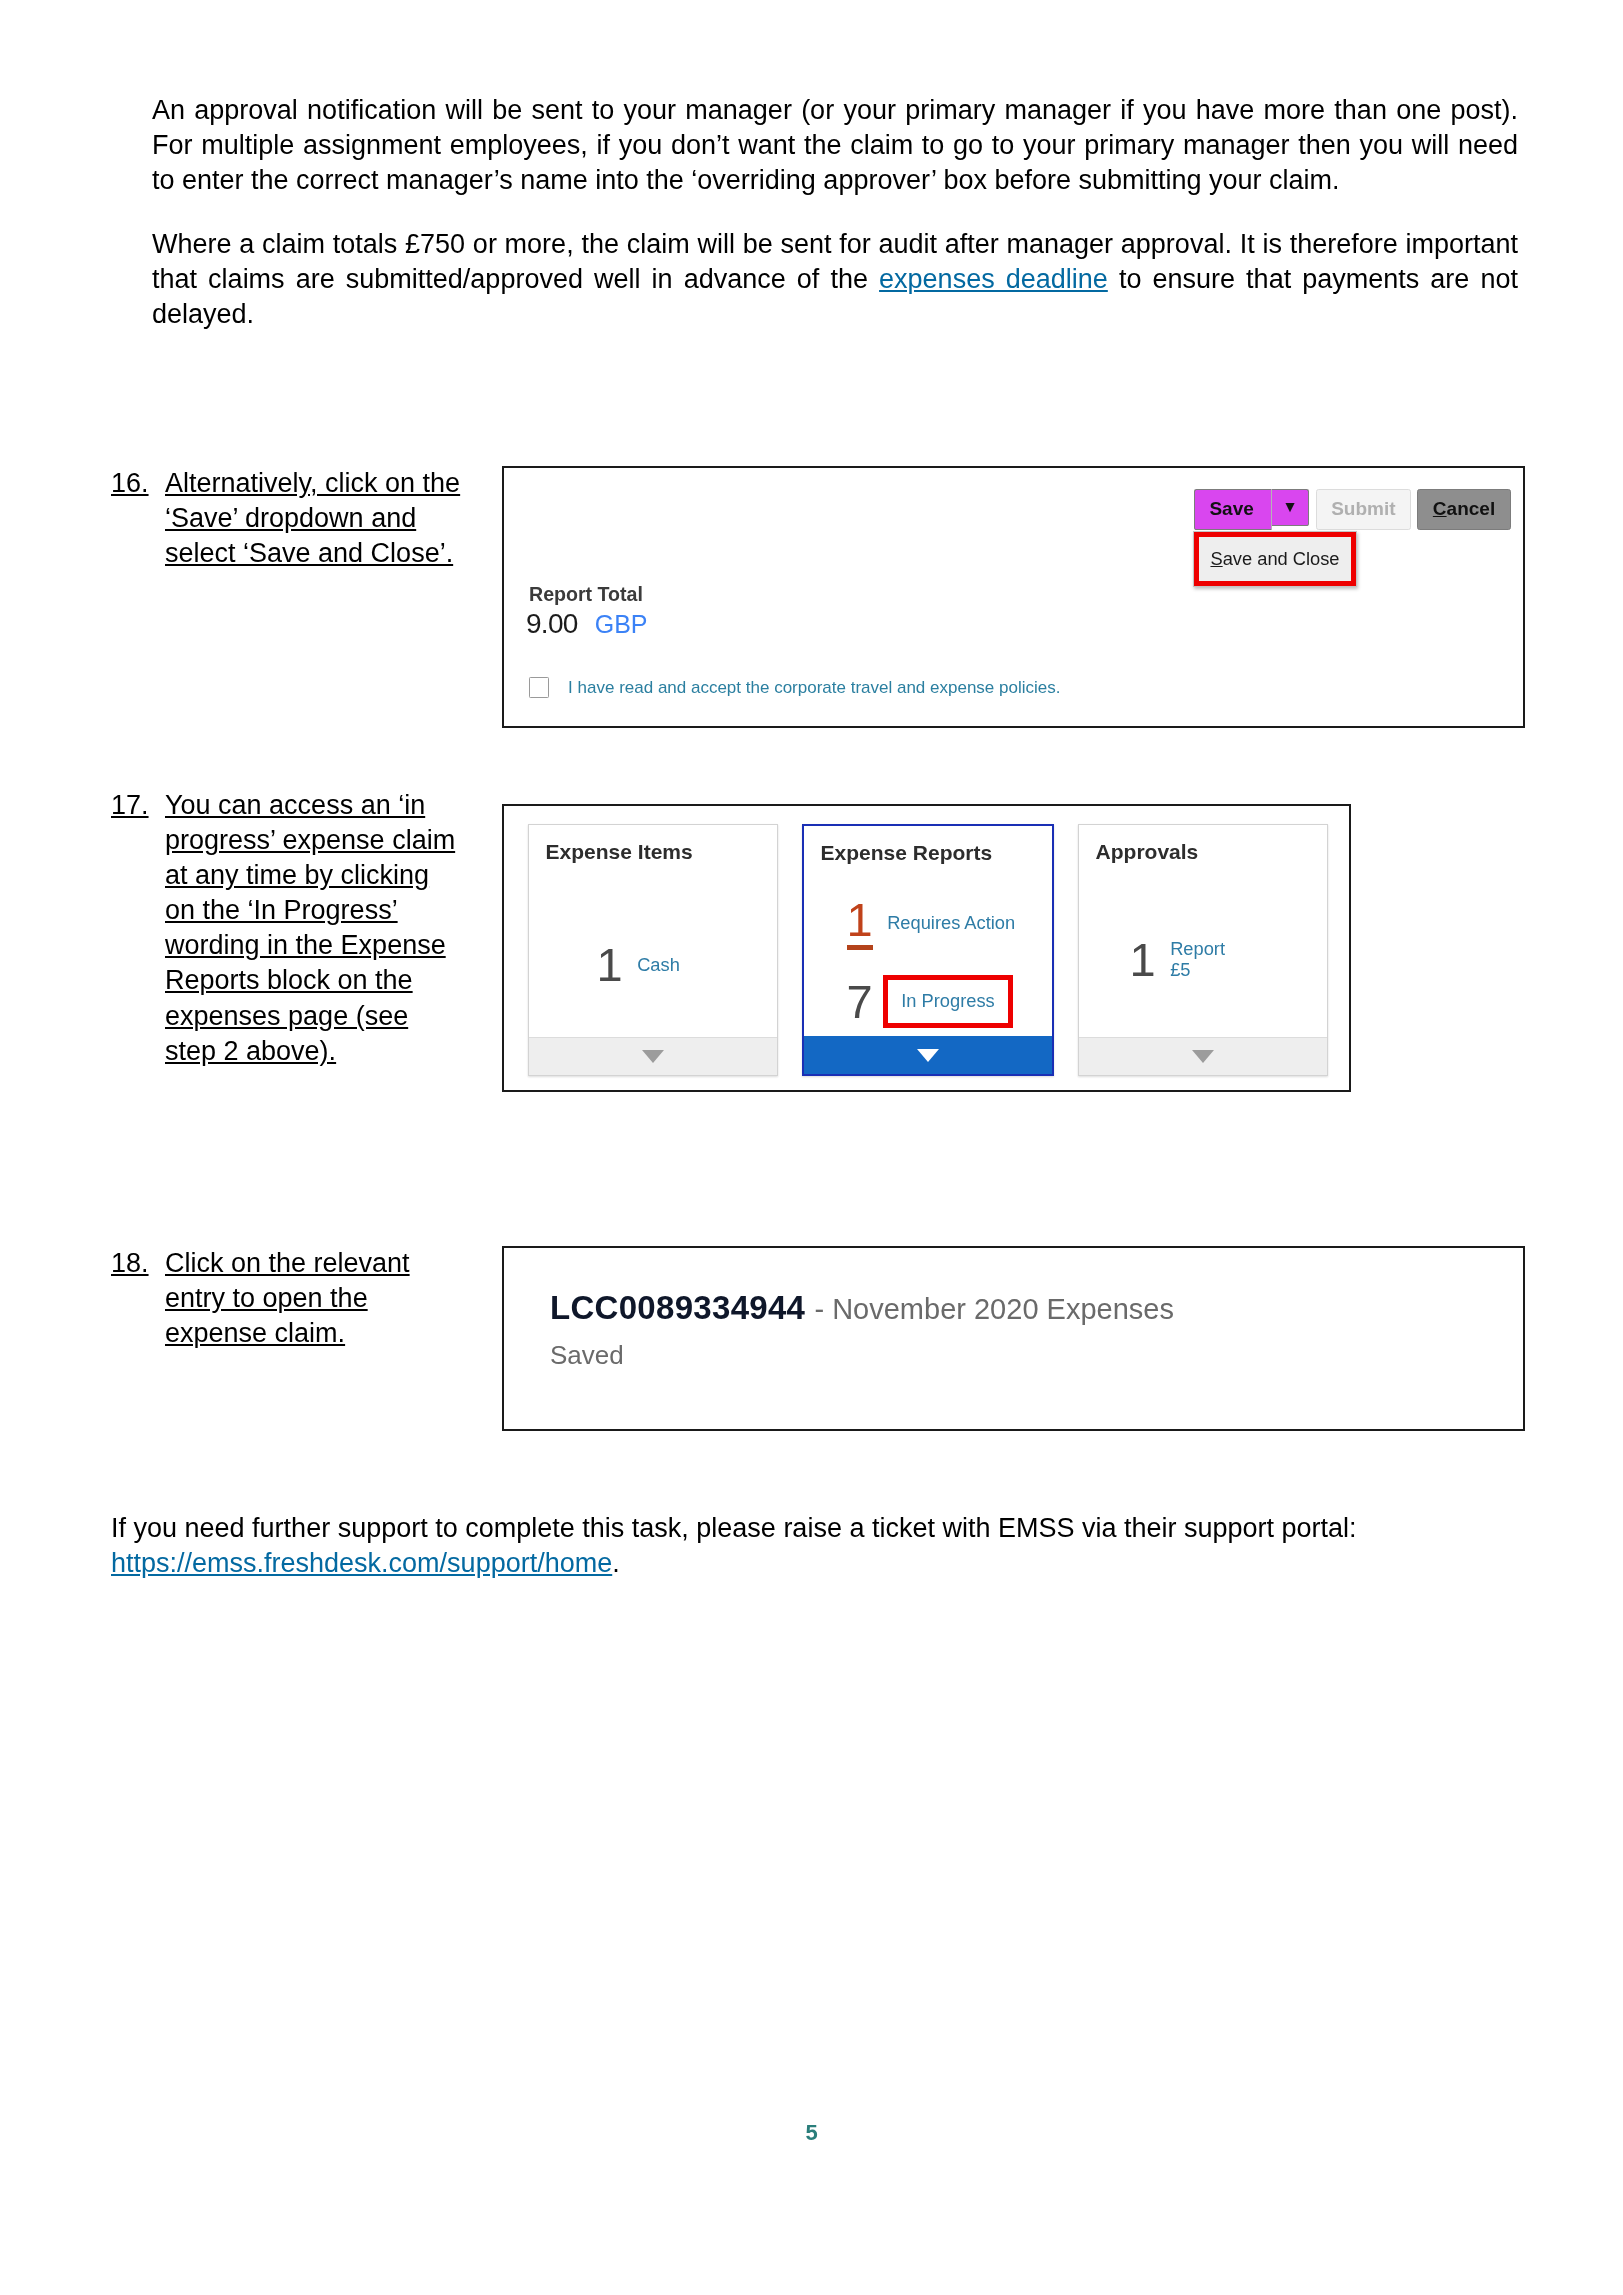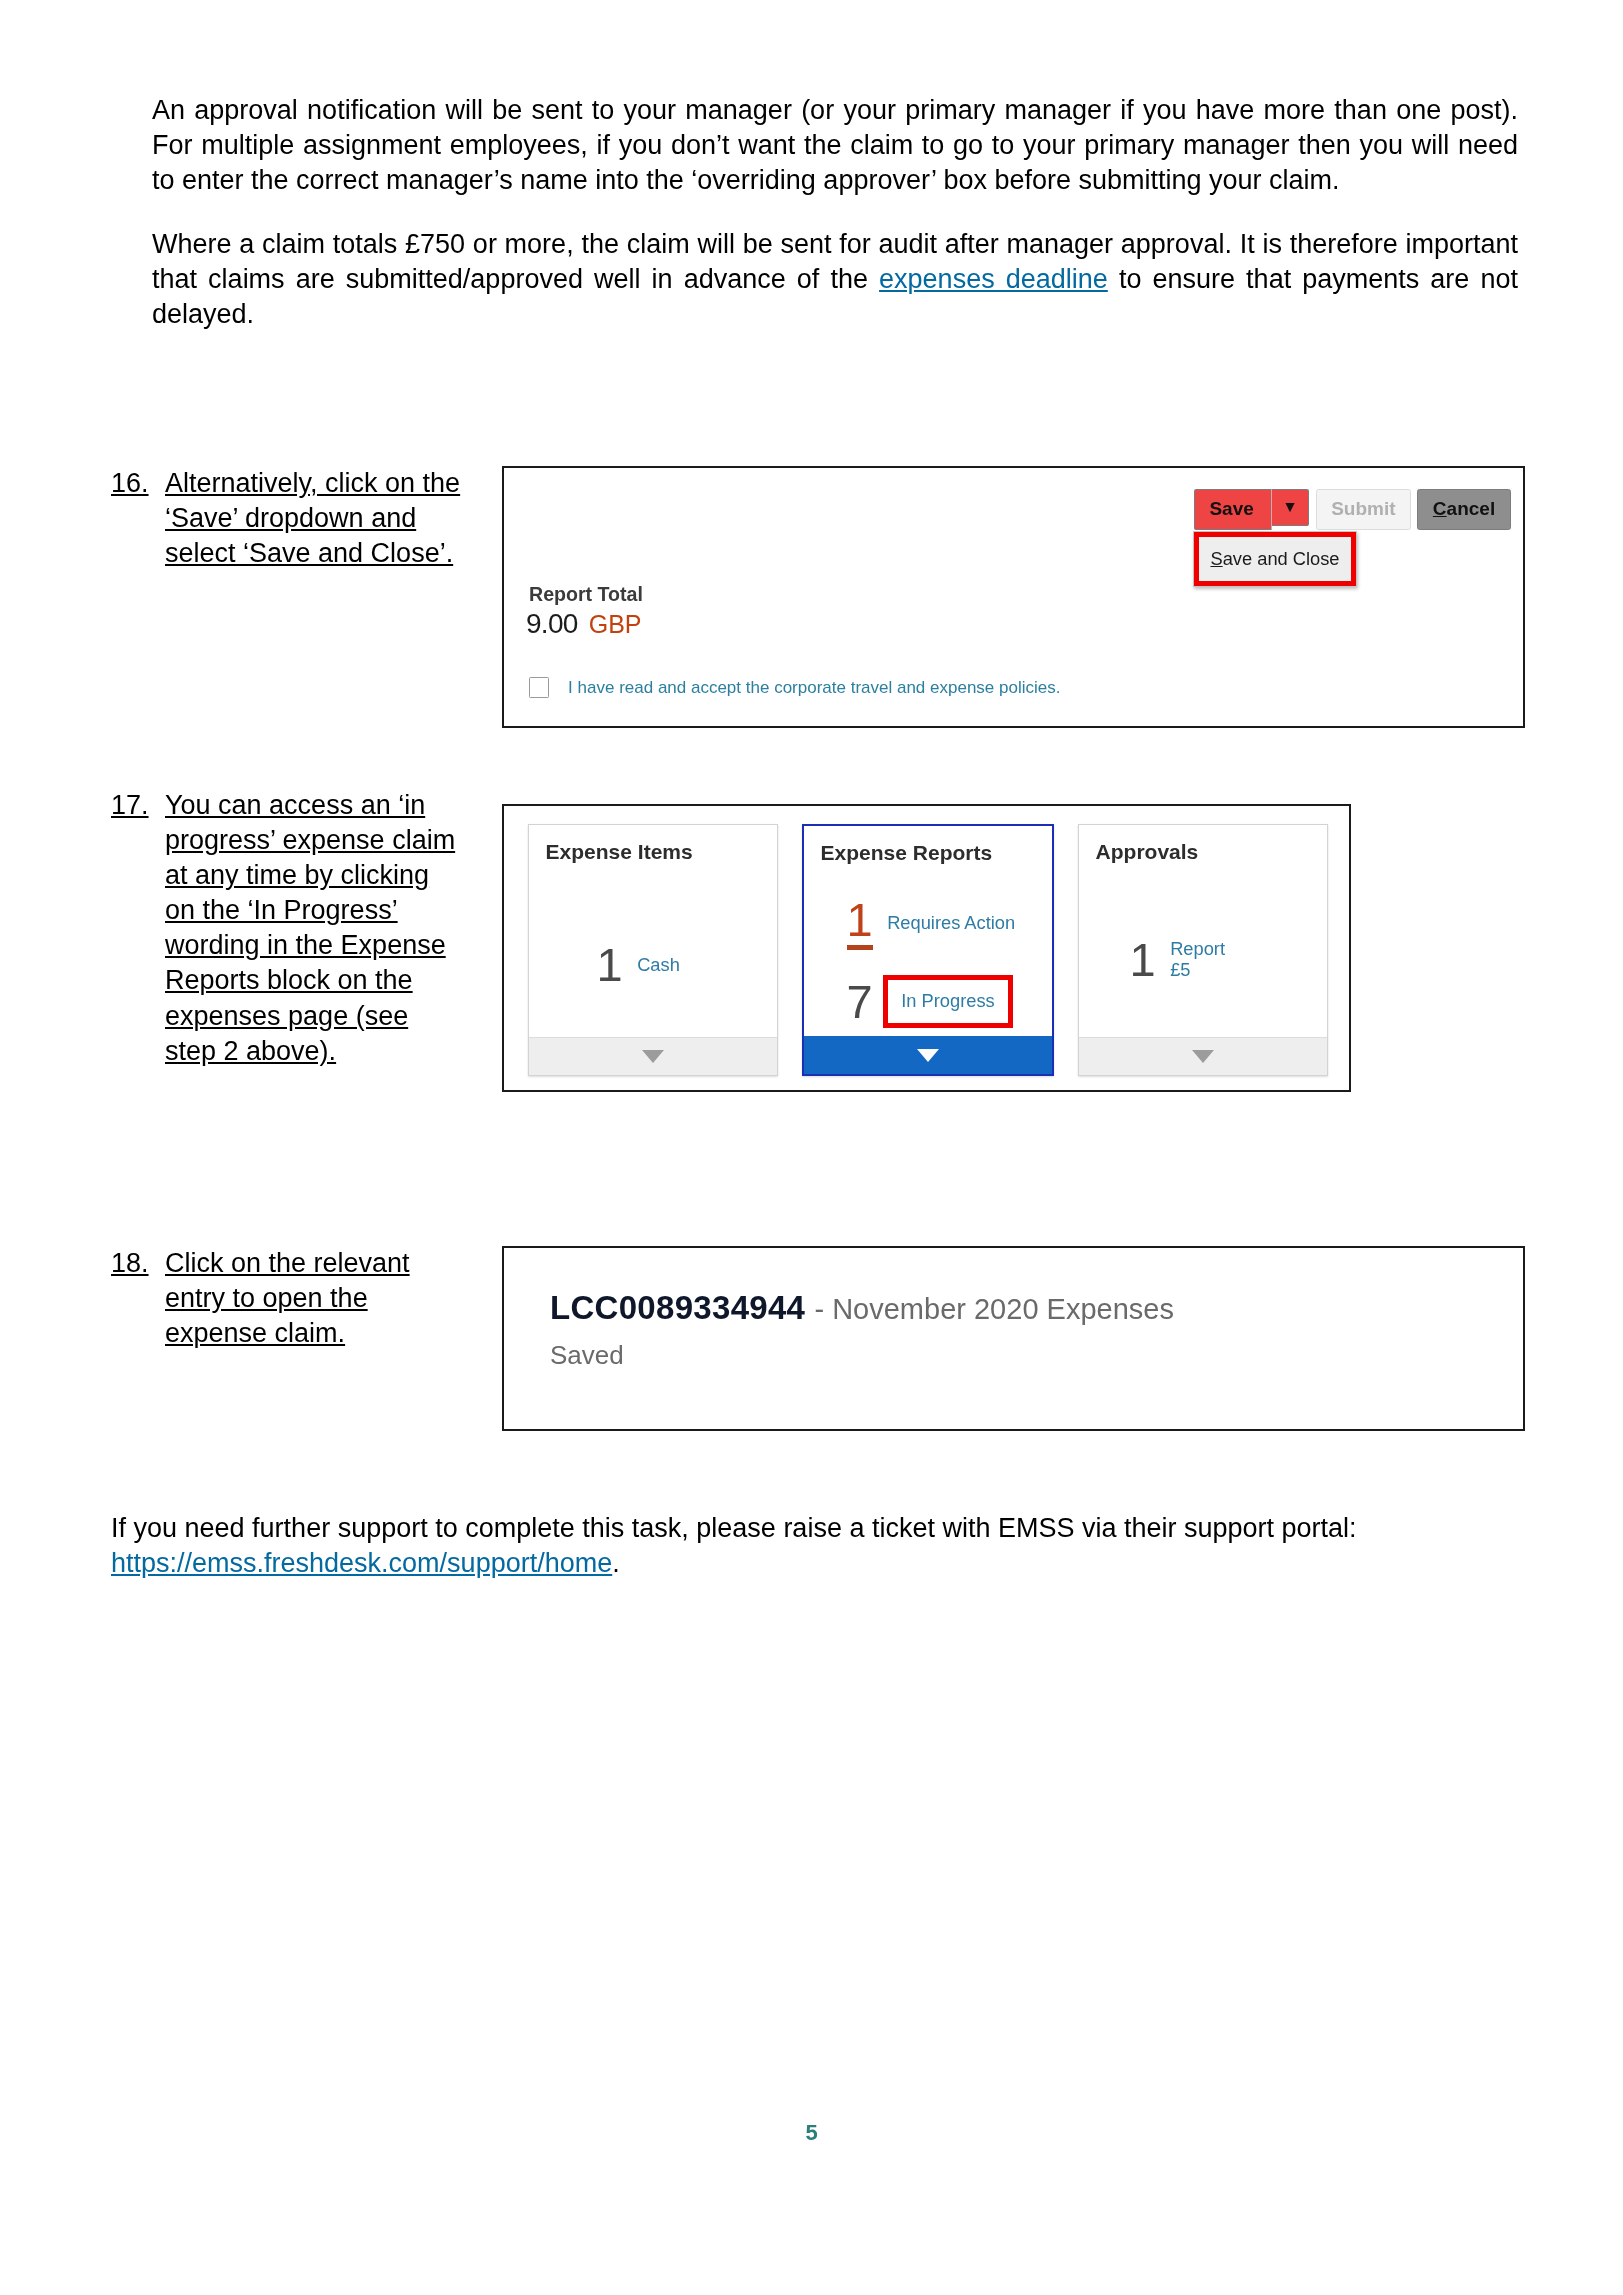--- a/index.html
+++ b/index.html
@@ -88,21 +88,21 @@
     position: absolute;
     left: 690px;
     top: 21px;
     display: flex;
     align-items: flex-start;
   }
   .btn {
     font-size: 19px;
     font-weight: bold;
     color: #111111;
-    background: #ef4444;
+    background: #d946ef;
     border: 0.7px solid #7c7c7c;
     border-radius: 2.6px;
     padding: 9.2px 14.4px 10.5px 14.4px;
     line-height: 1;
     box-sizing: border-box;
     white-space: nowrap;
   }
   .btn-save {
     border-radius: 2.6px 0 0 2.6px;
     border-right: 0.7px solid #b5b5b5;
@@ -162,22 +162,22 @@
     align-items: baseline;
   }
   .rt-amount {
     font-size: 28px;
     font-weight: 400;
     color: #1c1c1c;
     letter-spacing: -0.7px;
   }
   .rt-cur {
     font-size: 25px;
-    color: #c2410c;
-    margin-left: 11px;
+    color: #3b82f6;
+    margin-left: 17px;
   }
   .policy-row {
     position: absolute;
     left: 25px;
     top: 209px;
     display: flex;
     align-items: center;
     gap: 9px;
   }
   .cbox {

